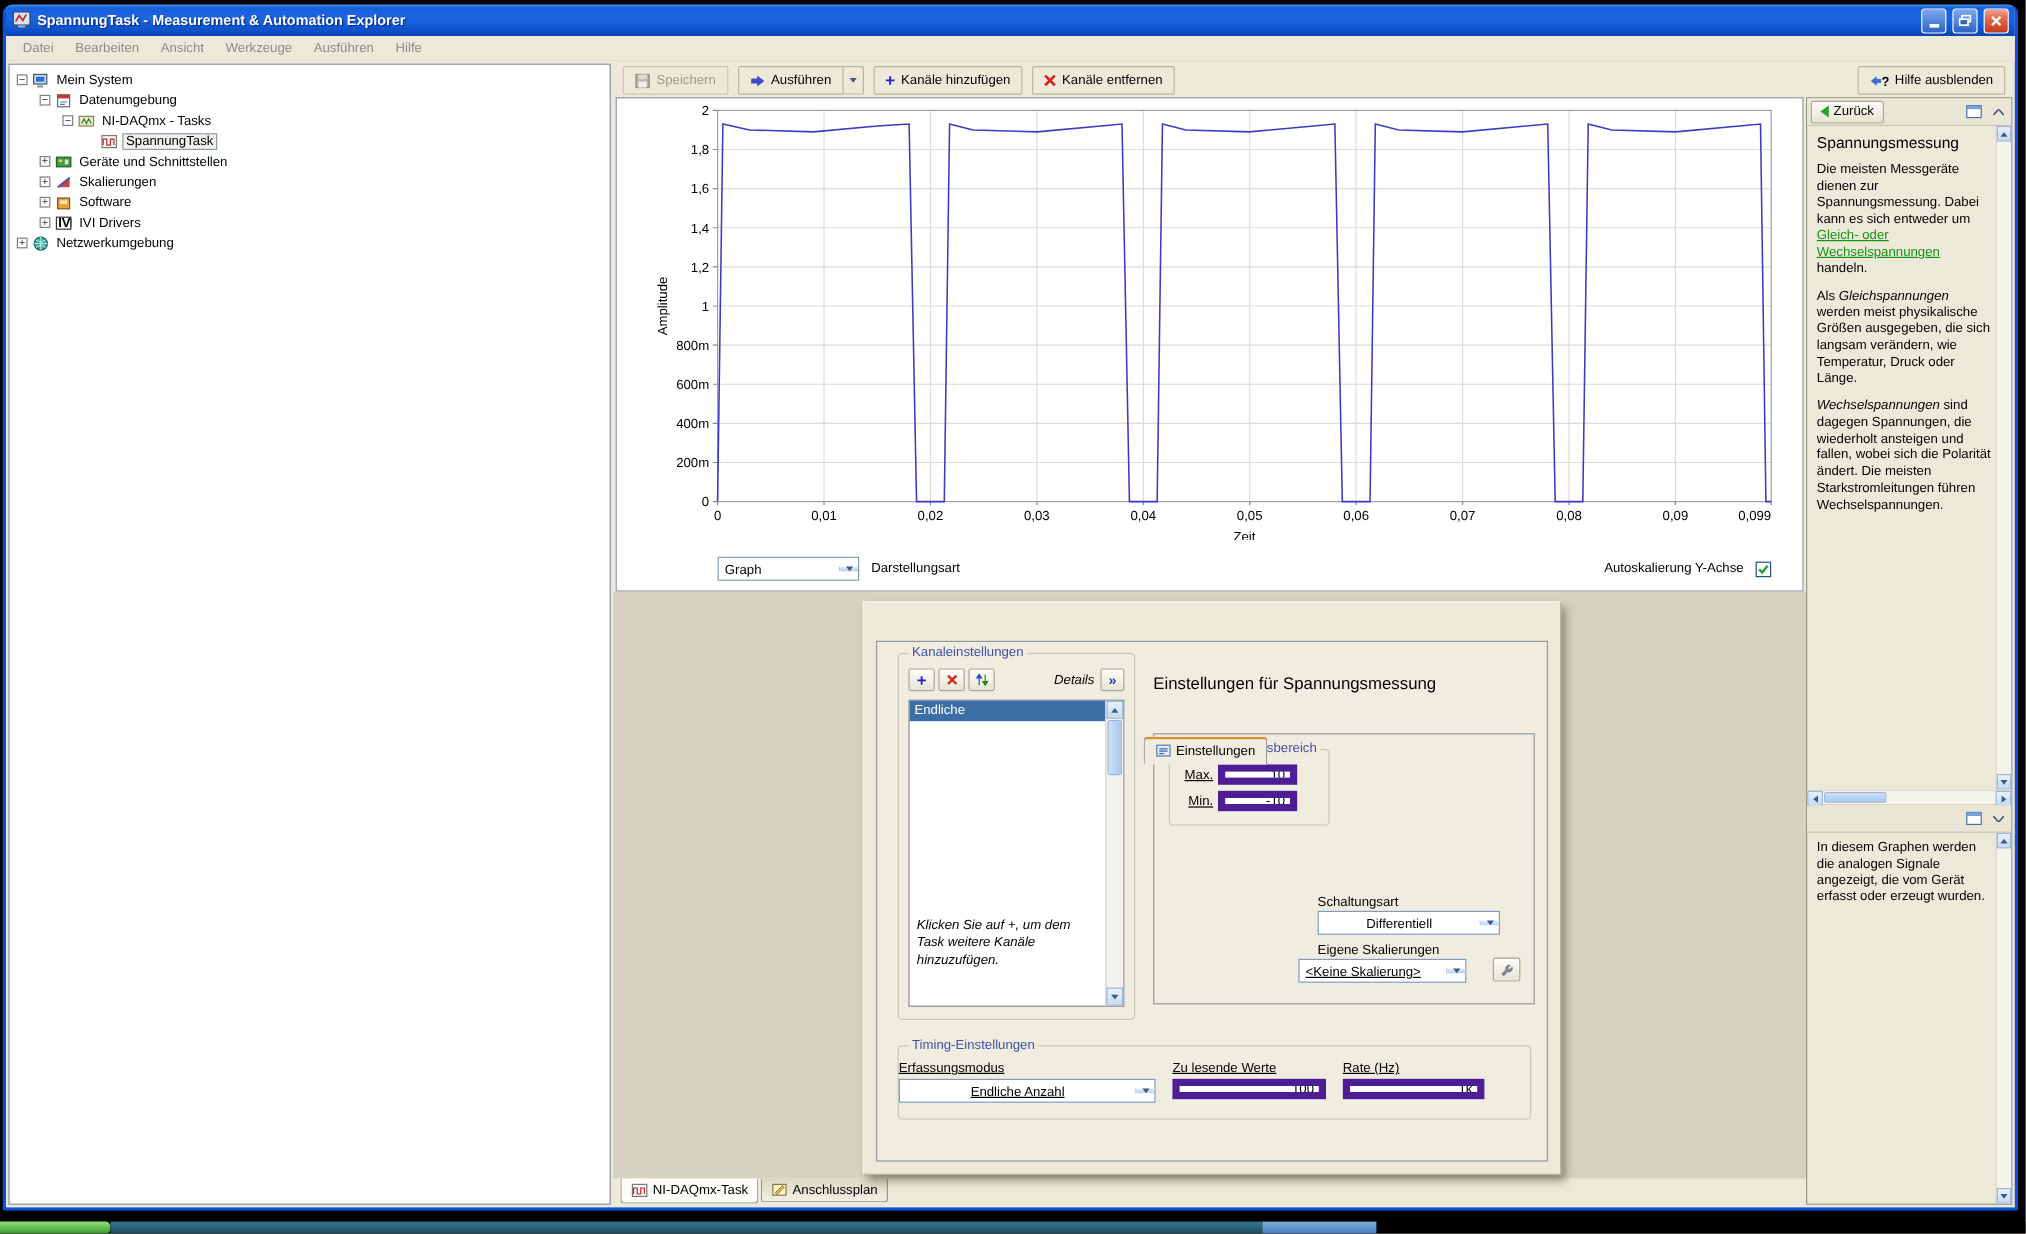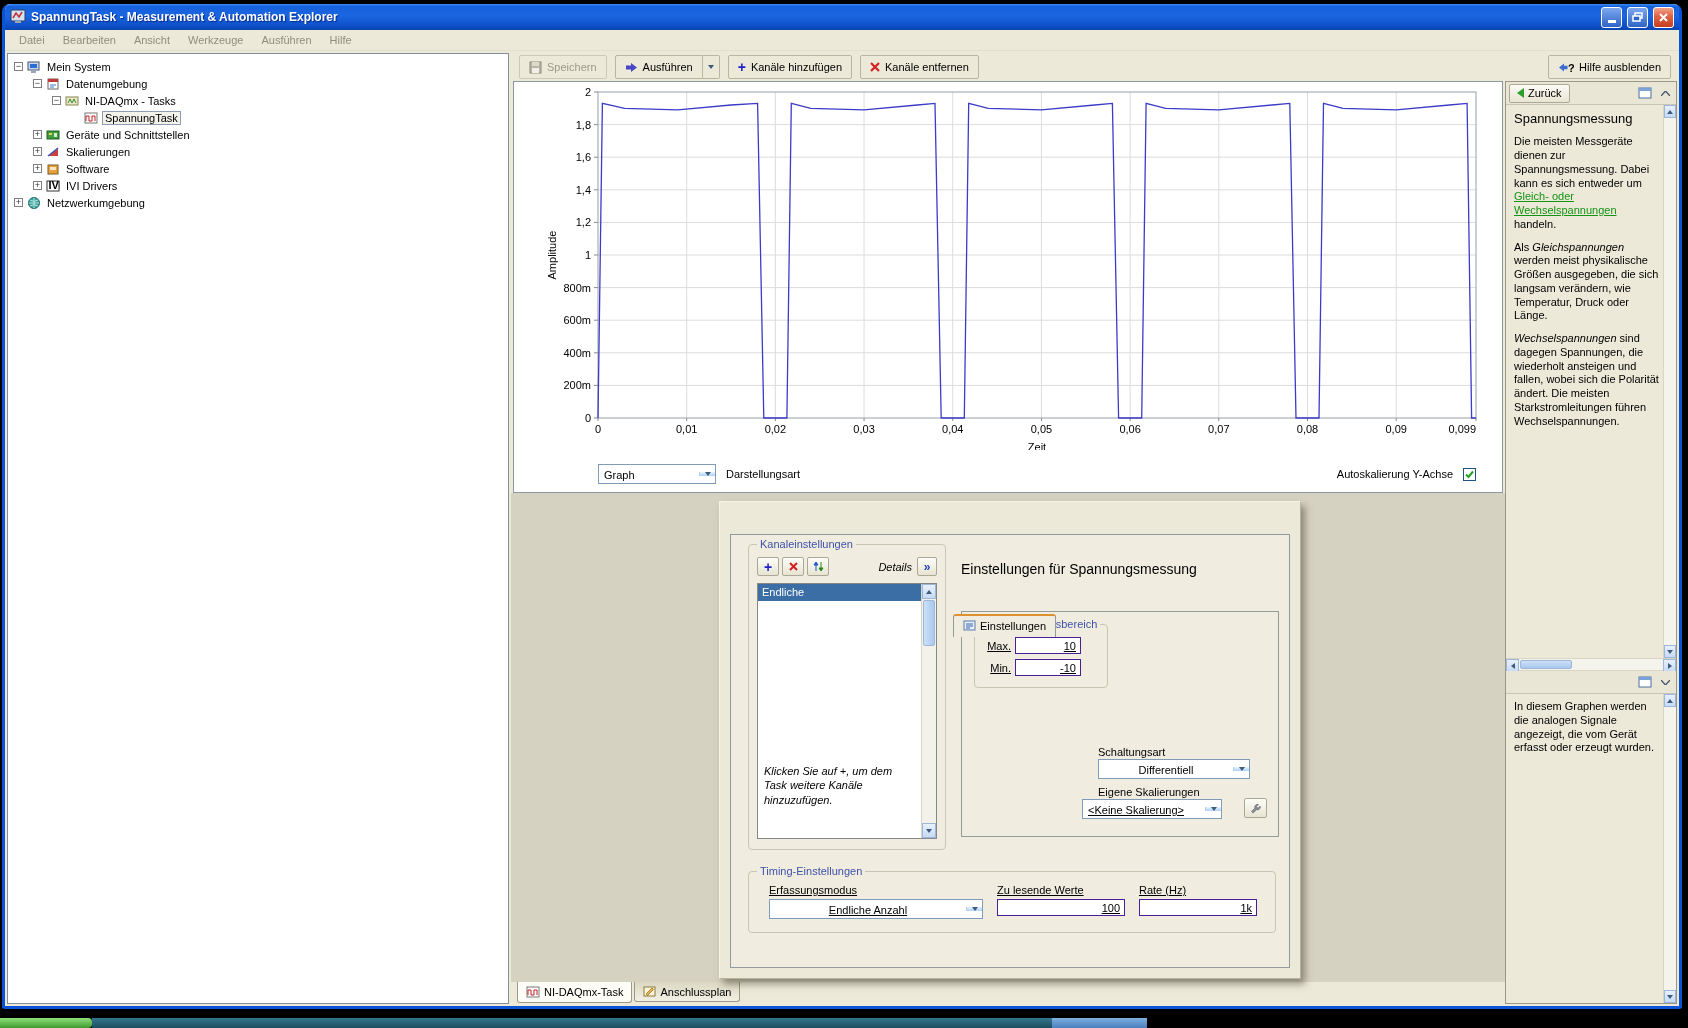--- a/index.html
+++ b/index.html
@@ -91,31 +91,31 @@
     display:flex; align-items:center; justify-content:center; }
   .vthumb { height:46px; margin:1px; background:linear-gradient(90deg,#CDE0F7,#A9C8EE); border:1px solid #9EB6D8; border-radius:2px; }
 
   .meas-title { position:absolute; left:230px; top:26px; font-size:14px; white-space:nowrap; }
   .inner-tabs { position:absolute; left:222px; top:56px; display:flex; align-items:flex-end; gap:2px; height:21px;margin-top:24px; }
   .inner-page { position:absolute; left:230px; top:76px; width:318px; height:226px; border:1px solid #919B9C; background:#F0EDE0; }
 
   .sig-group { left:12px; top:12px; width:134px; height:64px; padding:12px 0 0 6px; }
   .frow { display:flex; align-items:center; gap:4px; margin-bottom:5px; }
   .frow label { width:30px; text-align:right; }
-  .xp-input { height:17px; border:1px solid #4c1d95; font-family:inherit; font-size:11px; padding:0 4px; text-align:right; background:#fff; }
+  .xp-input { height:17px; border:6px solid #4c1d95; font-family:inherit; font-size:11px; padding:0 4px; text-align:right; background:#fff; }
   .sig-group .xp-input { width:66px; }
   .unit-group { left:152px; top:16px; width:148px; height:52px; padding:14px 0 0 12px; }
 
   .lbl-schalt { position:absolute; left:136px; top:134px; }
   .combo-schalt { position:absolute; left:136px; top:147px; width:152px; }
   .lbl-eigene { position:absolute; left:136px; top:174px; }
   .combo-eigene { position:absolute; left:120px; top:187px; width:140px;text-decoration:underline; }
   .wrench-btn { position:absolute; left:282px; top:186px; width:23px; height:20px; }
 
-  .timing-group { left:17px; top:336px; width:528px; height:62px; padding:12px 8px 0 20px; }
+  .timing-group { left:17px; top:336px; width:528px; height:62px; padding:12px 8px 0 0; }
   .timing-cols { display:flex; gap:14px; }
   .tcol { display:flex; flex-direction:column; gap:3px; }
   .combo.w226 { width:214px; } .xp-input.w128 { width:128px; } .xp-input.w118 { width:118px; }
   .combo.w104 { width:104px; }
 
   
   .bottom-tabs { height:24px; flex:0 0 24px; display:flex; align-items:flex-start; gap:2px; padding:0 0 0 4px; margin:0 2px; }
   .btab { display:flex; align-items:center; gap:4px; padding:3px 8px; background:linear-gradient(0deg,#F2F0E4,#DBD7C2);
     border:1px solid #9C9A8A; border-top:none; border-radius:0 0 3px 3px; white-space:nowrap; }
   .btab.active { background:#FDFCF7; position:relative; z-index:2; }

